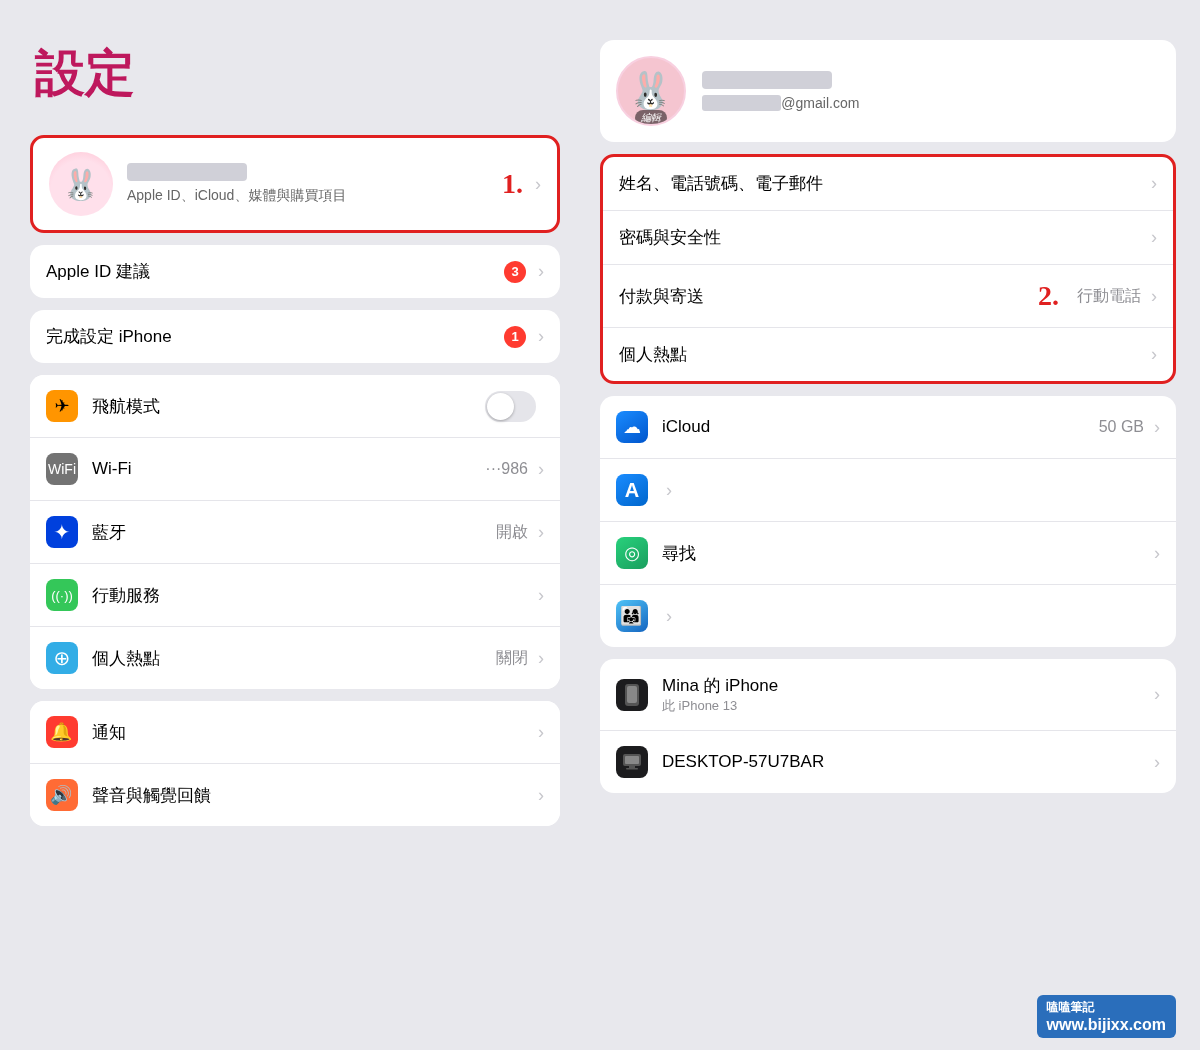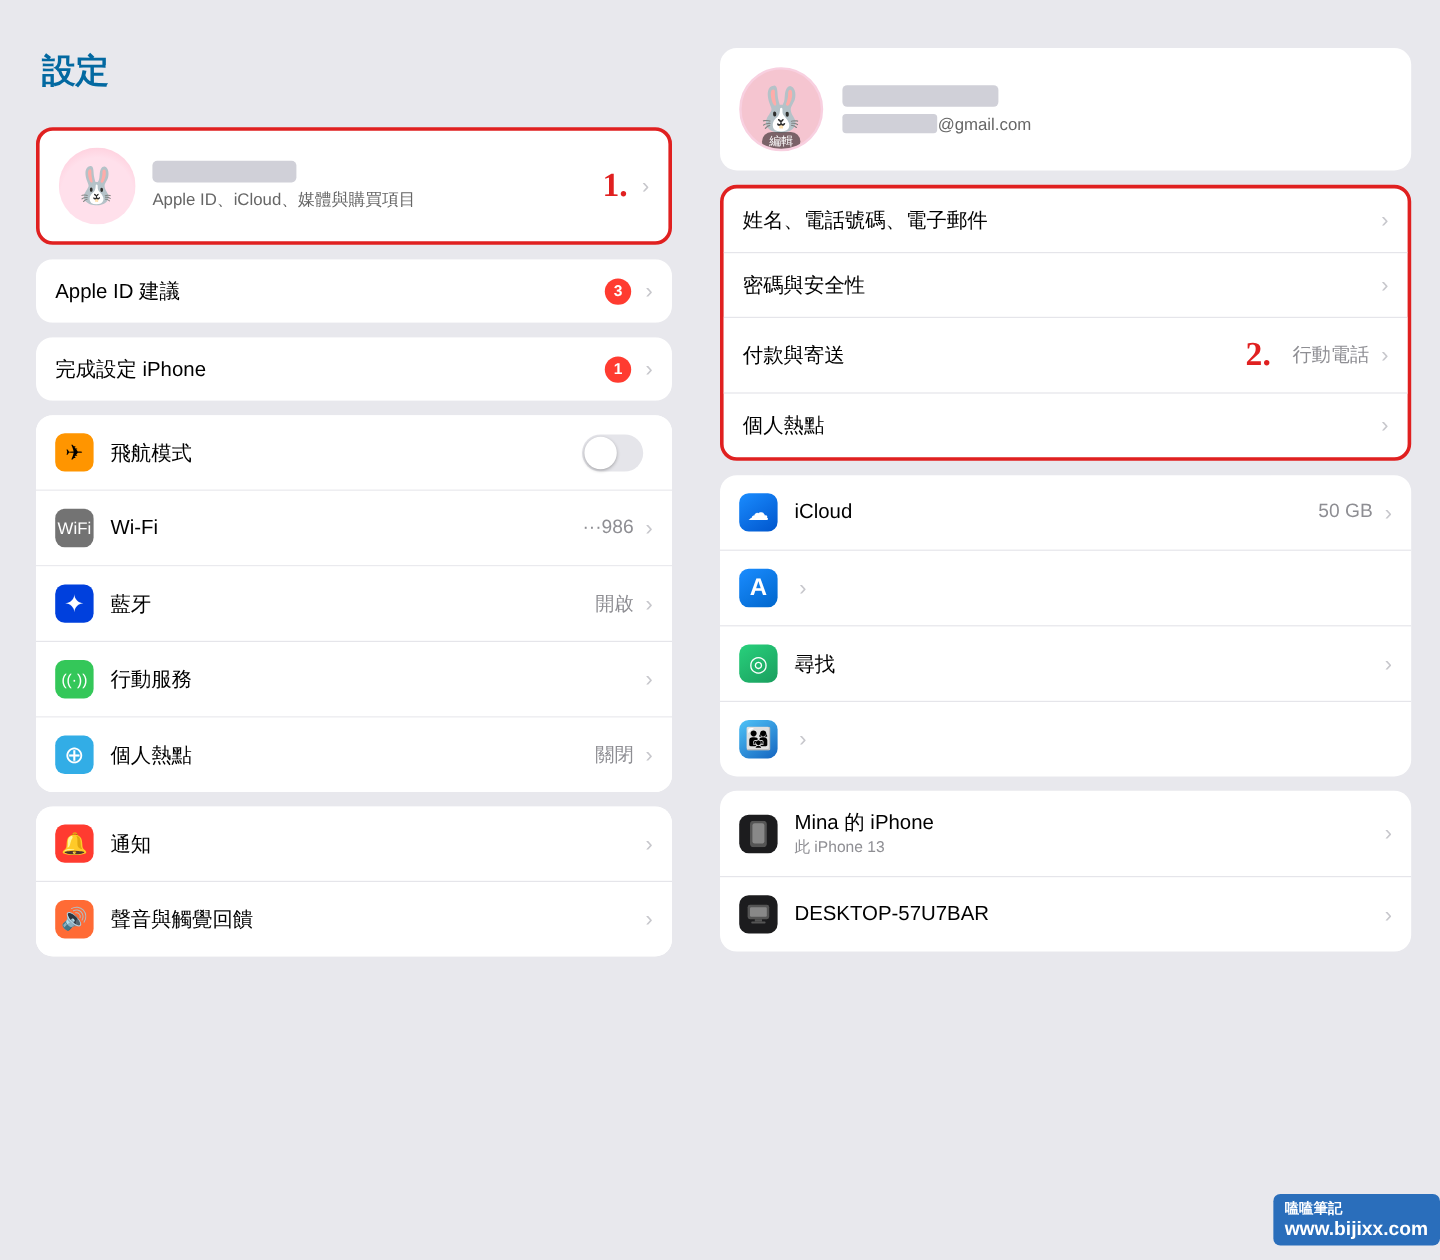--- a/index.html
+++ b/index.html
@@ -13,23 +13,23 @@
     }
 
     
     .left-panel {
       width: 580px;
       padding: 40px 20px 20px 30px;
       background: #e8e8ed;
     }
 
     .page-title {
-      font-size: 28px;
+      font-size: 50px;
       font-weight: 700;
-      color: #0369a1;
+      color: #be185d;
       margin-bottom: 28px;
       padding-left: 5px;
     }
 
     .card {
       background: #fff;
       border-radius: 14px;
       margin-bottom: 12px;
       overflow: hidden;
     }
@@ -194,20 +194,21 @@
       position: absolute;
       bottom: -2px;
       left: 50%;
       transform: translateX(-50%);
       background: rgba(0,0,0,0.5);
       color: #fff;
       font-size: 10px;
       padding: 1px 6px;
       border-radius: 8px;
       white-space: nowrap;
+      font-style: italic;
     }
     .right-user-info {
       margin-left: 16px;
     }
     .right-name-bar {
       width: 130px;
       height: 18px;
       background: #d0d0d8;
       border-radius: 4px;
       margin-bottom: 6px;
@@ -270,21 +271,21 @@
 
     
     .icon-icloud { background: linear-gradient(145deg, #1a8cff, #0055cc); }
     .icon-appstore { background: linear-gradient(145deg, #1a8cff, #0066cc); }
     .icon-find { background: linear-gradient(145deg, #28d17c, #1a9e5e); }
     .icon-family { background: linear-gradient(145deg, #4fc3f7, #1565c0); }
 
     .watermark {
       position: fixed;
       bottom: 12px;
-      right: 0;
+      right: 24px;
       background: #2a6ebb;
       color: #fff;
       padding: 4px 10px;
       border-radius: 6px;
       font-size: 12px;
       font-weight: 600;
       z-index: 9999;
     }
 
     

